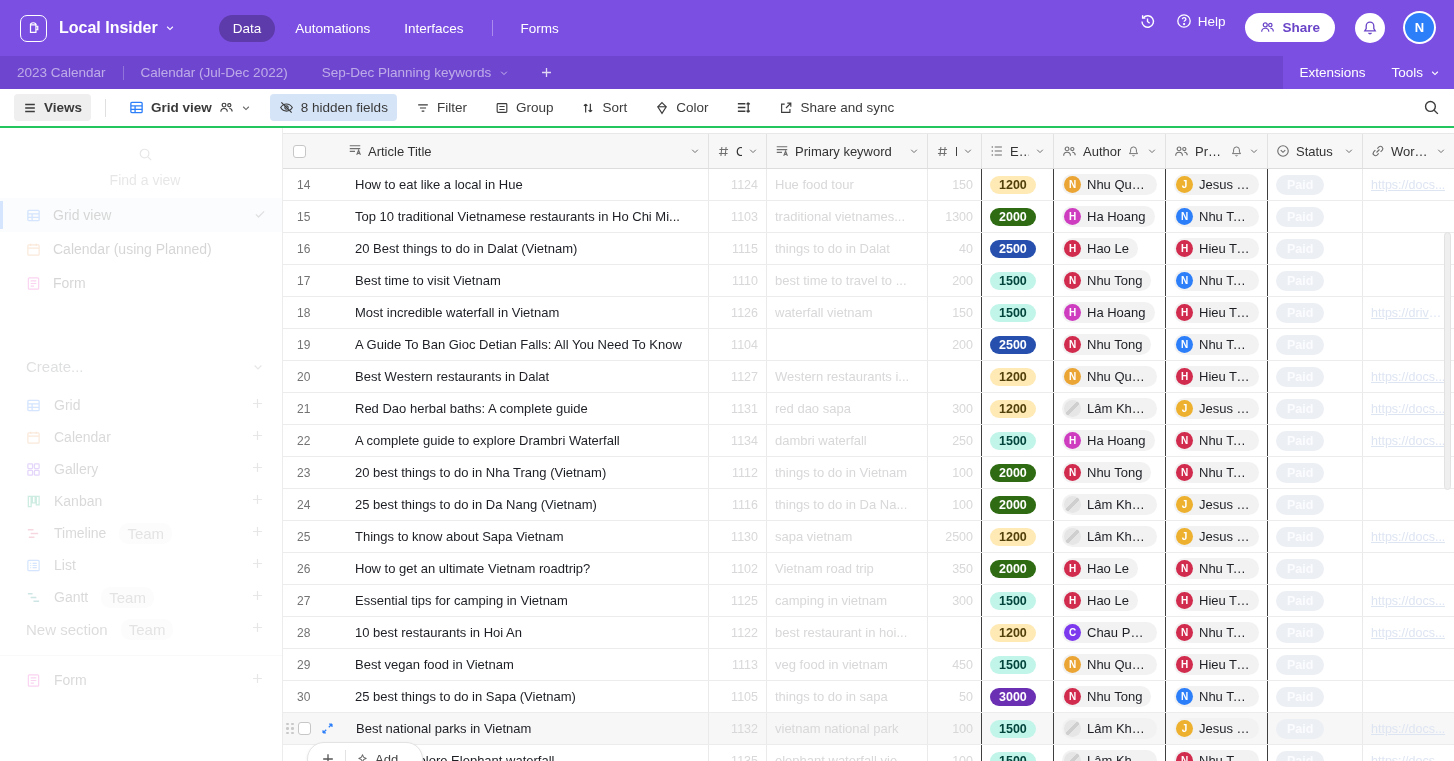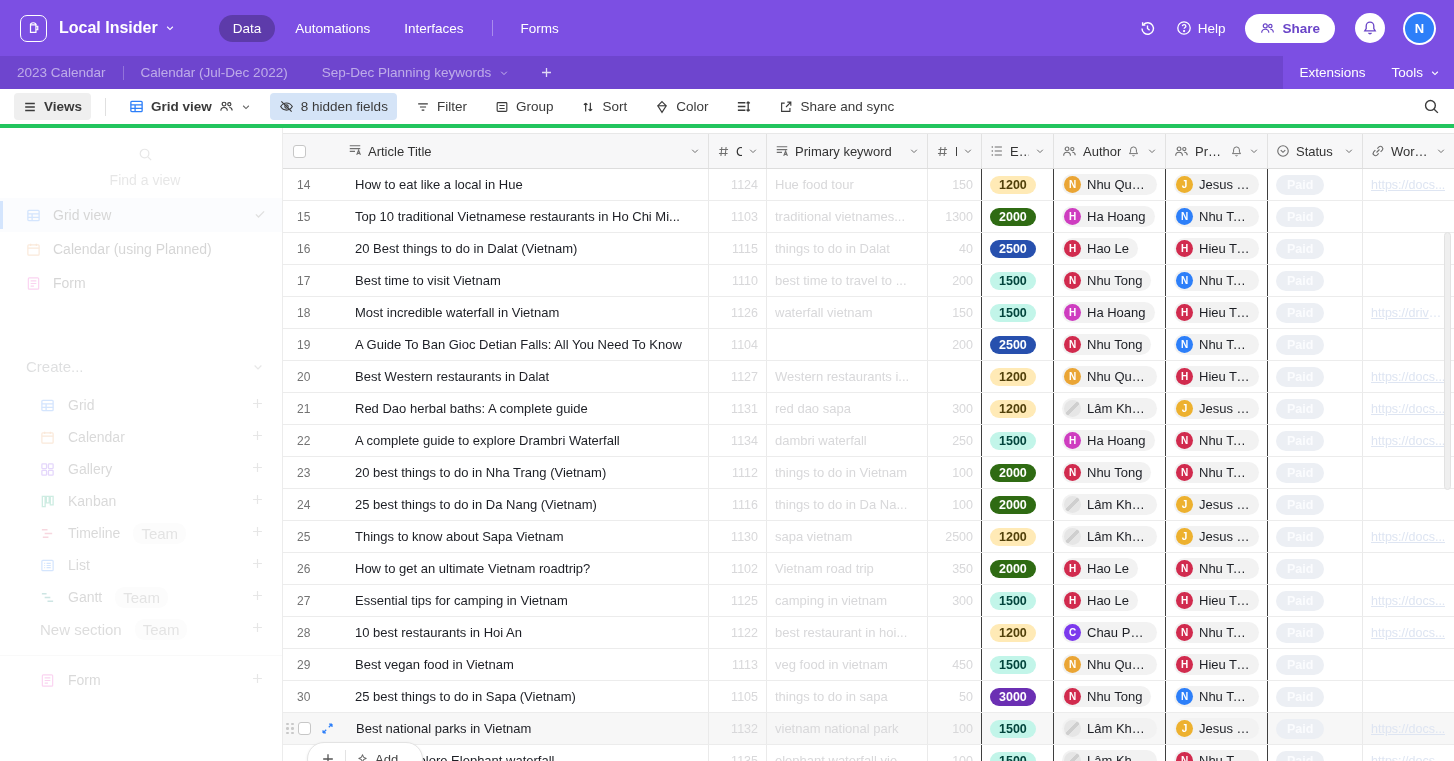--- a/index.html
+++ b/index.html
@@ -7,38 +7,38 @@
     font-family:"Liberation Sans", sans-serif; }
 
   
   .topbar { height:56px; background:#7C4FE3; display:flex; align-items:center; padding:0 20px; color:#fff; }
   .logo-box { width:27px; height:27px; border:1.6px solid #fff; border-radius:7px; display:flex; align-items:center; justify-content:center; margin-right:12px; }
   .app-name { font-size:16px; font-weight:bold; display:flex; align-items:center; gap:7px; }
   .nav { display:flex; align-items:center; margin-left:44px; gap:6px; font-size:13.5px; }
   .nav-item { padding:6px 14px; border-radius:15px; cursor:pointer; color:#fff; }
   .nav-item.active { background:rgba(0,0,0,0.25); }
   .nav-div { width:1px; height:16px; background:rgba(255,255,255,0.35); margin:0 8px; }
-  .topbar-right { margin-left:auto; display:flex; align-items:center; gap:20px; }
+  .topbar-right { margin-left:auto; display:flex; align-items:flex-start; gap:20px; }
   .help { display:flex; align-items:center; gap:6px; font-size:13.5px; }
   .share-pill { background:#fff; color:#6A45C8; font-size:13.5px; font-weight:bold; border-radius:16px; padding:7px 15px; display:flex; align-items:center; gap:7px; }
   .bell-circle { width:30px; height:30px; background:#fff; color:#6A45C8; border-radius:50%; display:flex; align-items:center; justify-content:center; }
   .avatar { width:29px; height:29px; border-radius:50%; background:#2D7FF9; color:#fff; font-size:13px; font-weight:bold; display:flex; align-items:center; justify-content:center; box-shadow:0 0 0 2px #fff; }
 
   
   .tabbar { height:33px; background:linear-gradient(to right,#6E45CE 0,#6E45CE 1283px,#7C4FE3 1283px);
     display:flex; align-items:stretch; color:rgba(255,255,255,0.55); font-size:13.5px; position:relative; }
   .tab { display:flex; align-items:center; padding:0 17px; gap:8px; cursor:pointer; white-space:nowrap; }
   .tab.active { background:#fff; color:#333; border-radius:4px 4px 0 0; font-weight:bold; margin-left:6px; }
   .tab-div { width:1px; height:14px; background:rgba(255,255,255,0.25); align-self:center; }
   .tab-add { display:flex; align-items:center; padding:0 14px; color:rgba(255,255,255,0.8); }
   .tabbar-right { position:absolute; right:14px; top:0; height:33px; display:flex; align-items:center; gap:26px; color:#fff; }
   .tools { display:flex; align-items:center; gap:7px; }
 
   
-  .toolbar { height:39px; background:#fff; display:flex; align-items:center; padding:0 14px; gap:10px; color:#3b3b3b; font-size:13.5px; border-bottom:4px solid #22c55e; position:relative; }
+  .toolbar { height:39px; background:#fff; display:flex; align-items:center; padding:0 14px; gap:10px; color:#3b3b3b; font-size:13.5px; border-bottom:2px solid #22c55e; position:relative; }
   .tb-item { display:flex; align-items:center; gap:7px; padding:6px 9px; border-radius:4px; cursor:pointer; white-space:nowrap; }
   .views-btn { background:#efefef; font-weight:bold; }
   .tb-div { width:1px; height:18px; background:#e0e0e0; margin:0 4px; }
   .hidden-pill { background:#D5E4F7; }
   .tb-search { position:absolute; right:14px; }
   .icn { display:inline-flex; align-items:center; justify-content:center; }
   .icn svg { display:block; }
 
   
   .main { display:flex; height:633px; position:relative; }
@@ -47,21 +47,21 @@
   .sidebar { width:283px; min-width:283px; border-right:1px solid #ececec; background:#fff; padding-top:5px; position:relative; }
   .sidebar-inner { opacity:0.2; }
   .find-row { display:flex; align-items:center; gap:10px; margin:14px 18px 10px 26px; color:#555; font-size:14px;flex-direction:column; }
   .find-ph { color:#888; }
   .sb-item { display:flex; align-items:center; gap:12px; height:34px; padding:0 16px 0 26px; font-size:14px; color:#333; position:relative; }
   .sb-item.selected { background:#EFF4FB; }
   .sb-item.selected::before { content:""; position:absolute; left:0; top:3px; bottom:3px; width:2.5px; background:#2D7FF9; }
   .sb-item .chk { margin-left:auto; color:#666; }
   .create-row { display:flex; align-items:center; margin:58px 18px 14px 26px; color:#5f6368; font-size:15px; }
   .create-row .icn { margin-left:auto; }
-  .cr-item { display:flex; align-items:center; gap:13px; height:32px; padding:0 18px 0 40px; font-size:14px; color:#444; }
+  .cr-item { display:flex; align-items:center; gap:13px; height:32px; padding:0 18px 0 26px; font-size:14px; color:#444; }
   .cr-item .plus { margin-left:auto; color:#888; }
   .team-badge { background:#f1f1f1; color:#777; font-size:15px; border-radius:9px; padding:2px 8px; }
   .sb-div { height:1px; background:#e5e5e5; margin:10px 0 8px; }
 
   
   .grid { flex:1; position:relative; background:#fff; padding-top:5px; overflow:hidden; }
   .thead, .tr { display:grid; grid-template-columns:426px 58px 161px 54px 72px 112px 102px 95px 92px; }
   .thead { height:36px; background:#F7F7F8; border-top:1px solid #e8e8e8; border-bottom:1px solid #ddd; }
   .th { display:flex; align-items:center; gap:6px; padding:0 8px; font-size:13px; color:#333; border-right:1px solid #e2e2e2; overflow:hidden; white-space:nowrap; }
   .th .icn, .th .chev { color:#6f6f6f; }

